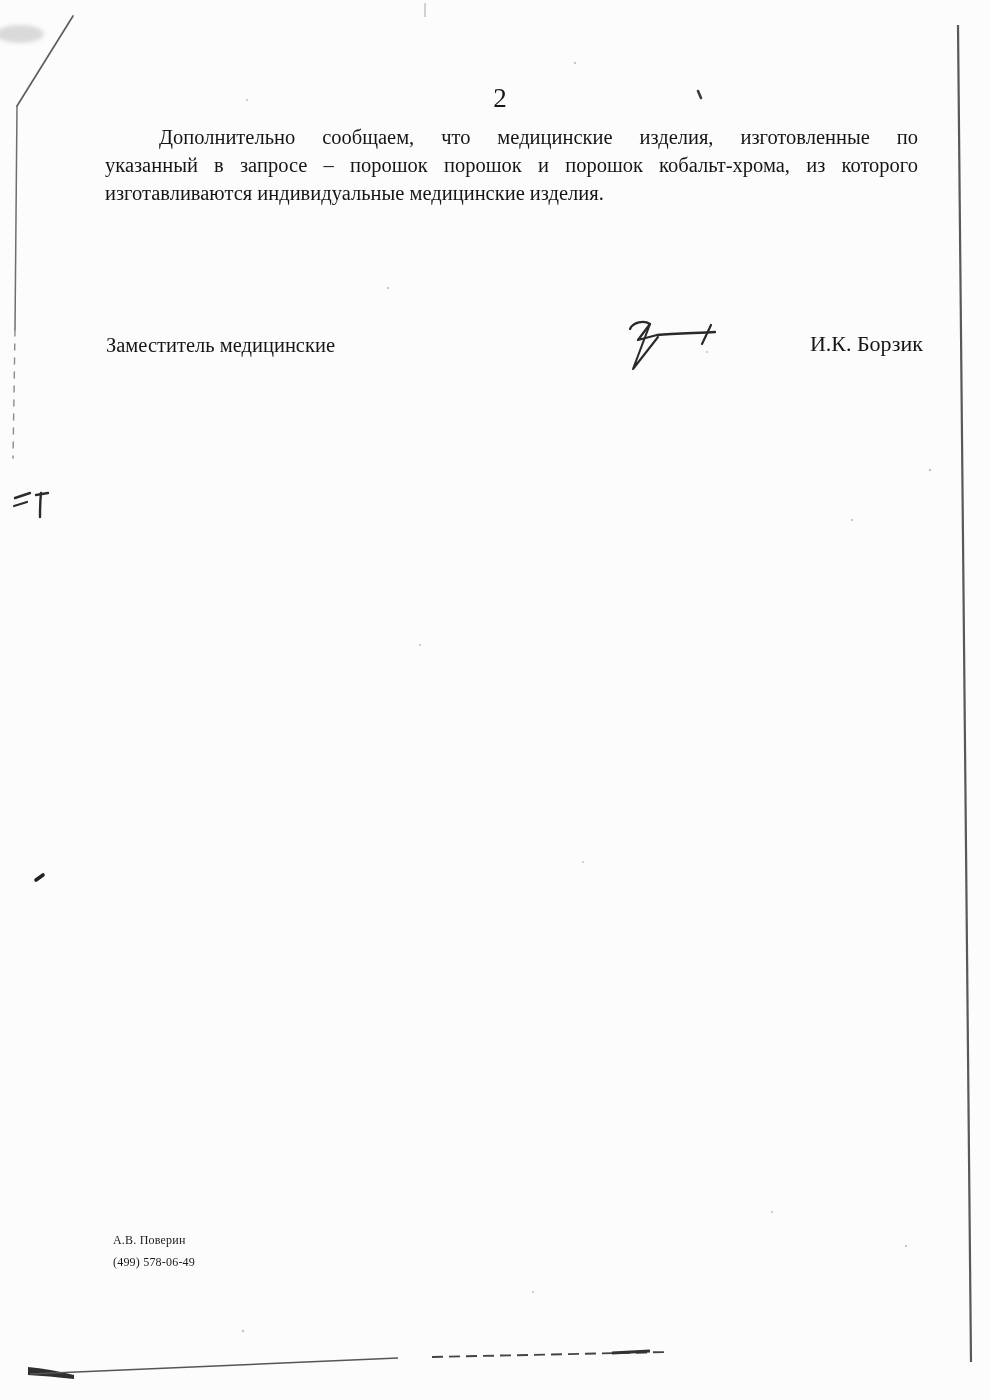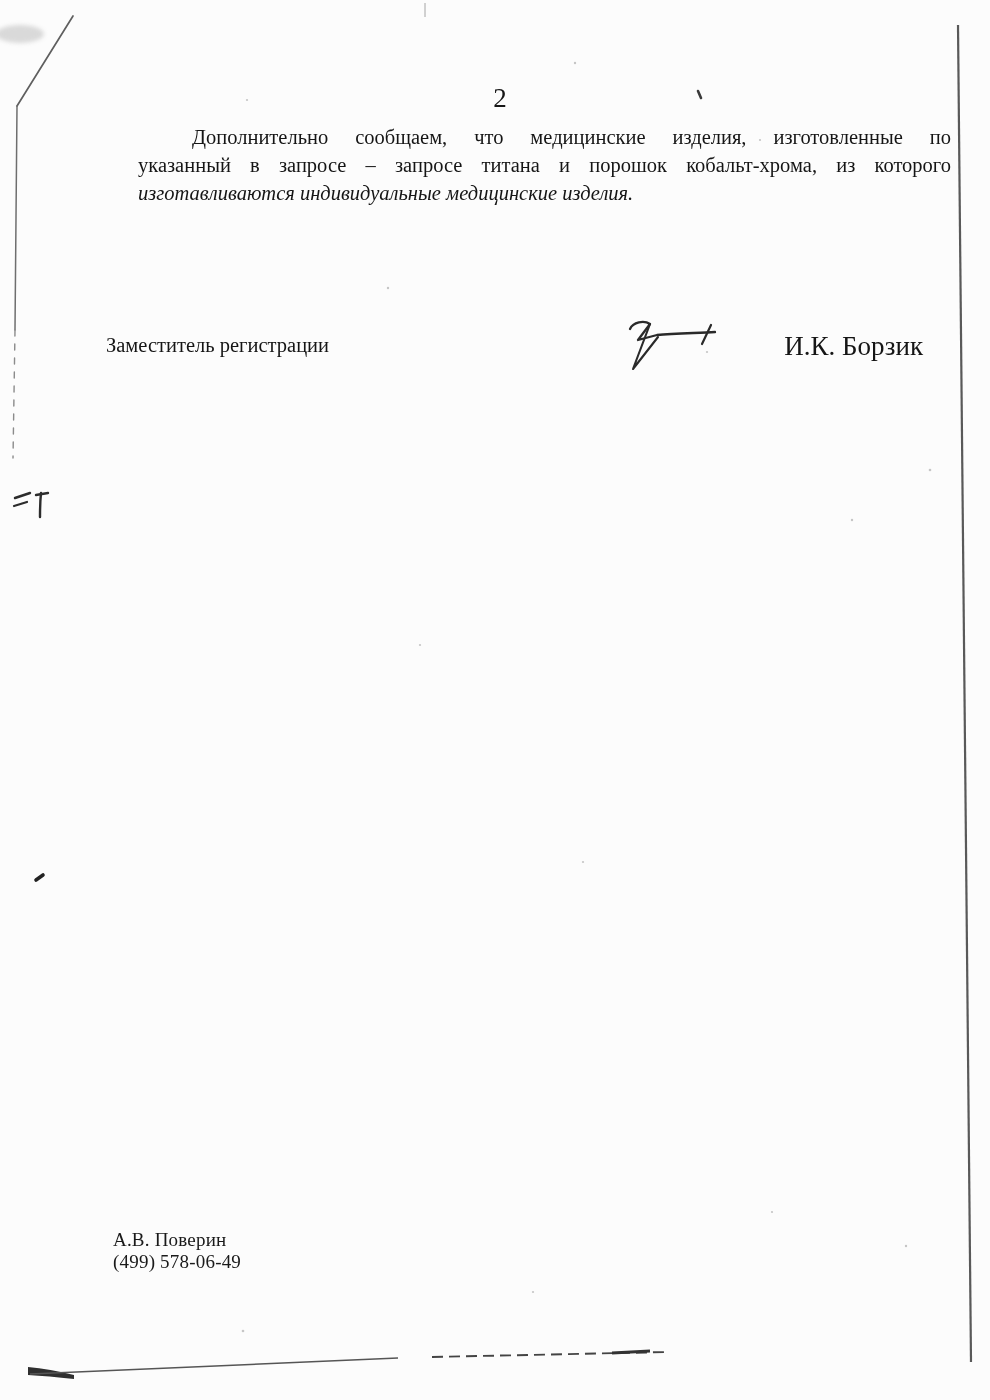--- a/index.html
+++ b/index.html
@@ -32,54 +32,52 @@
     width: 813px;
     font-size: 20.5px;
     line-height: 28px;
     color: #151515;
   }
   .body-line {
     white-space: nowrap;
     text-align: justify;
     text-align-last: justify;
     width: 100%;
-    margin-left: 33px;
   }
   .body-line.indent { text-indent: 54px; }
   .body-line.last {
     text-align: center;
     text-align-last: left;
-    font-style: italic;
   }
   .signoff-title {
     position: absolute;
     left: 106px;
     top: 334px;
     font-size: 20.5px;
     color: #151515;
   }
   .signoff-name {
     position: absolute;
     right: 67px;
     top: 331px;
-    font-size: 27px;
+    font-size: 22px;
     color: #151515;
   }
   .signature-svg {
     position: absolute;
     left: 612px;
     top: 312px;
     width: 120px;
     height: 64px;
   }
   .footer-block {
     position: absolute;
     left: 113px;
     top: 1229px;
-    font-size: 19px;
+    font-size: 12px;
     line-height: 22px;
     color: #1a1a1a;
     letter-spacing: 0.2px;
   }
   .artifacts-svg {
     position: absolute;
     left: 0;
     top: 0;
     width: 990px;
     height: 1400px;
@@ -88,25 +86,25 @@
 </style>
 </head>
 <body>
 
 <div class="scan-page">
 
   <div class="page-number">2</div>
 
   <div class="letter-body">
     <div class="body-line indent">Дополнительно сообщаем, что медицинские изделия, изготовленные по</div>
-    <div class="body-line">указанный в запросе – запросе титана и порошок кобальт-хрома, из которого</div>
+    <div class="body-line">указанный в запросе – порошок порошок и порошок кобальт-хрома, из которого</div>
     <div class="body-line last">изготавливаются индивидуальные медицинские изделия.</div>
   </div>
 
-  <div class="signoff-title">Заместитель регистрации</div>
+  <div class="signoff-title">Заместитель медицинские</div>
 
   <svg class="signature-svg" viewBox="0 0 120 64">
     <g fill="none" stroke="#2a2a2a" stroke-linecap="round" stroke-linejoin="round">
       <path d="M18,17 C21,10 32,8 38,12 L26,28 L45,23 C62,21.5 86,21 103,20" stroke-width="2.3"></path>
       <path d="M38,12 L21,57 L46,25" stroke-width="2.1"></path>
       <path d="M99,13 L90,32" stroke-width="2.2"></path>
     </g>
   </svg>
 
   <div class="signoff-name">И.К. Борзик</div>

